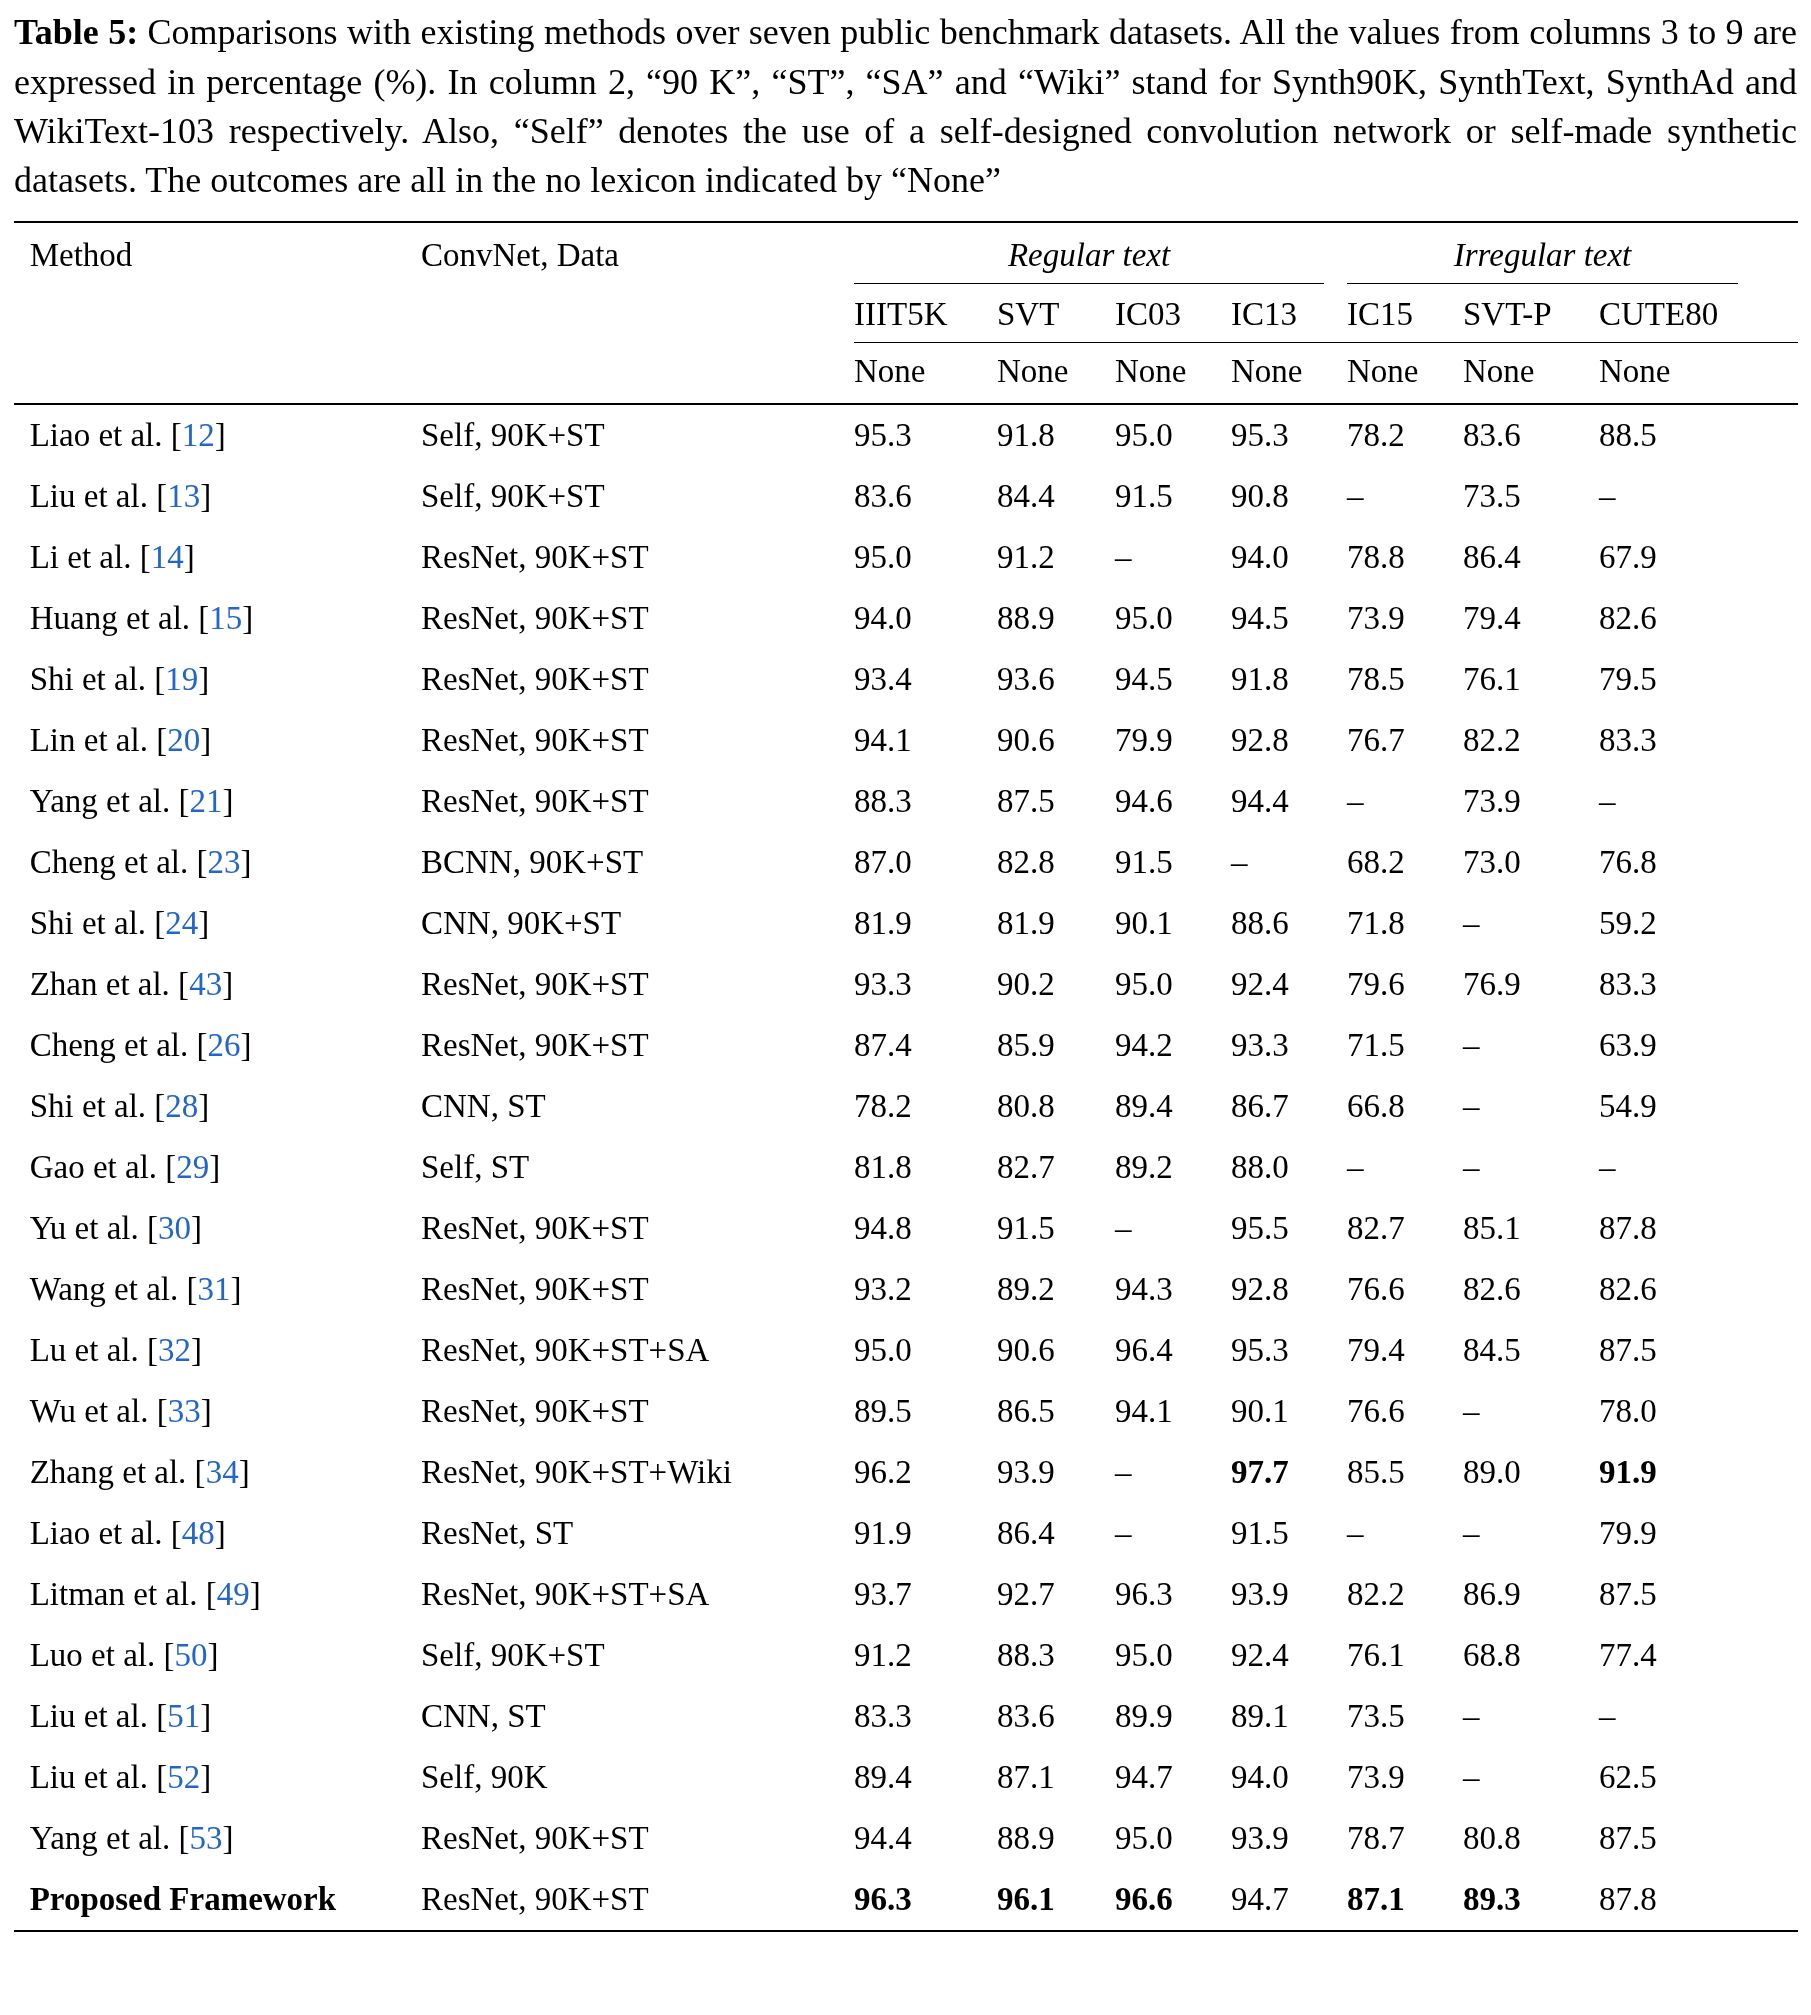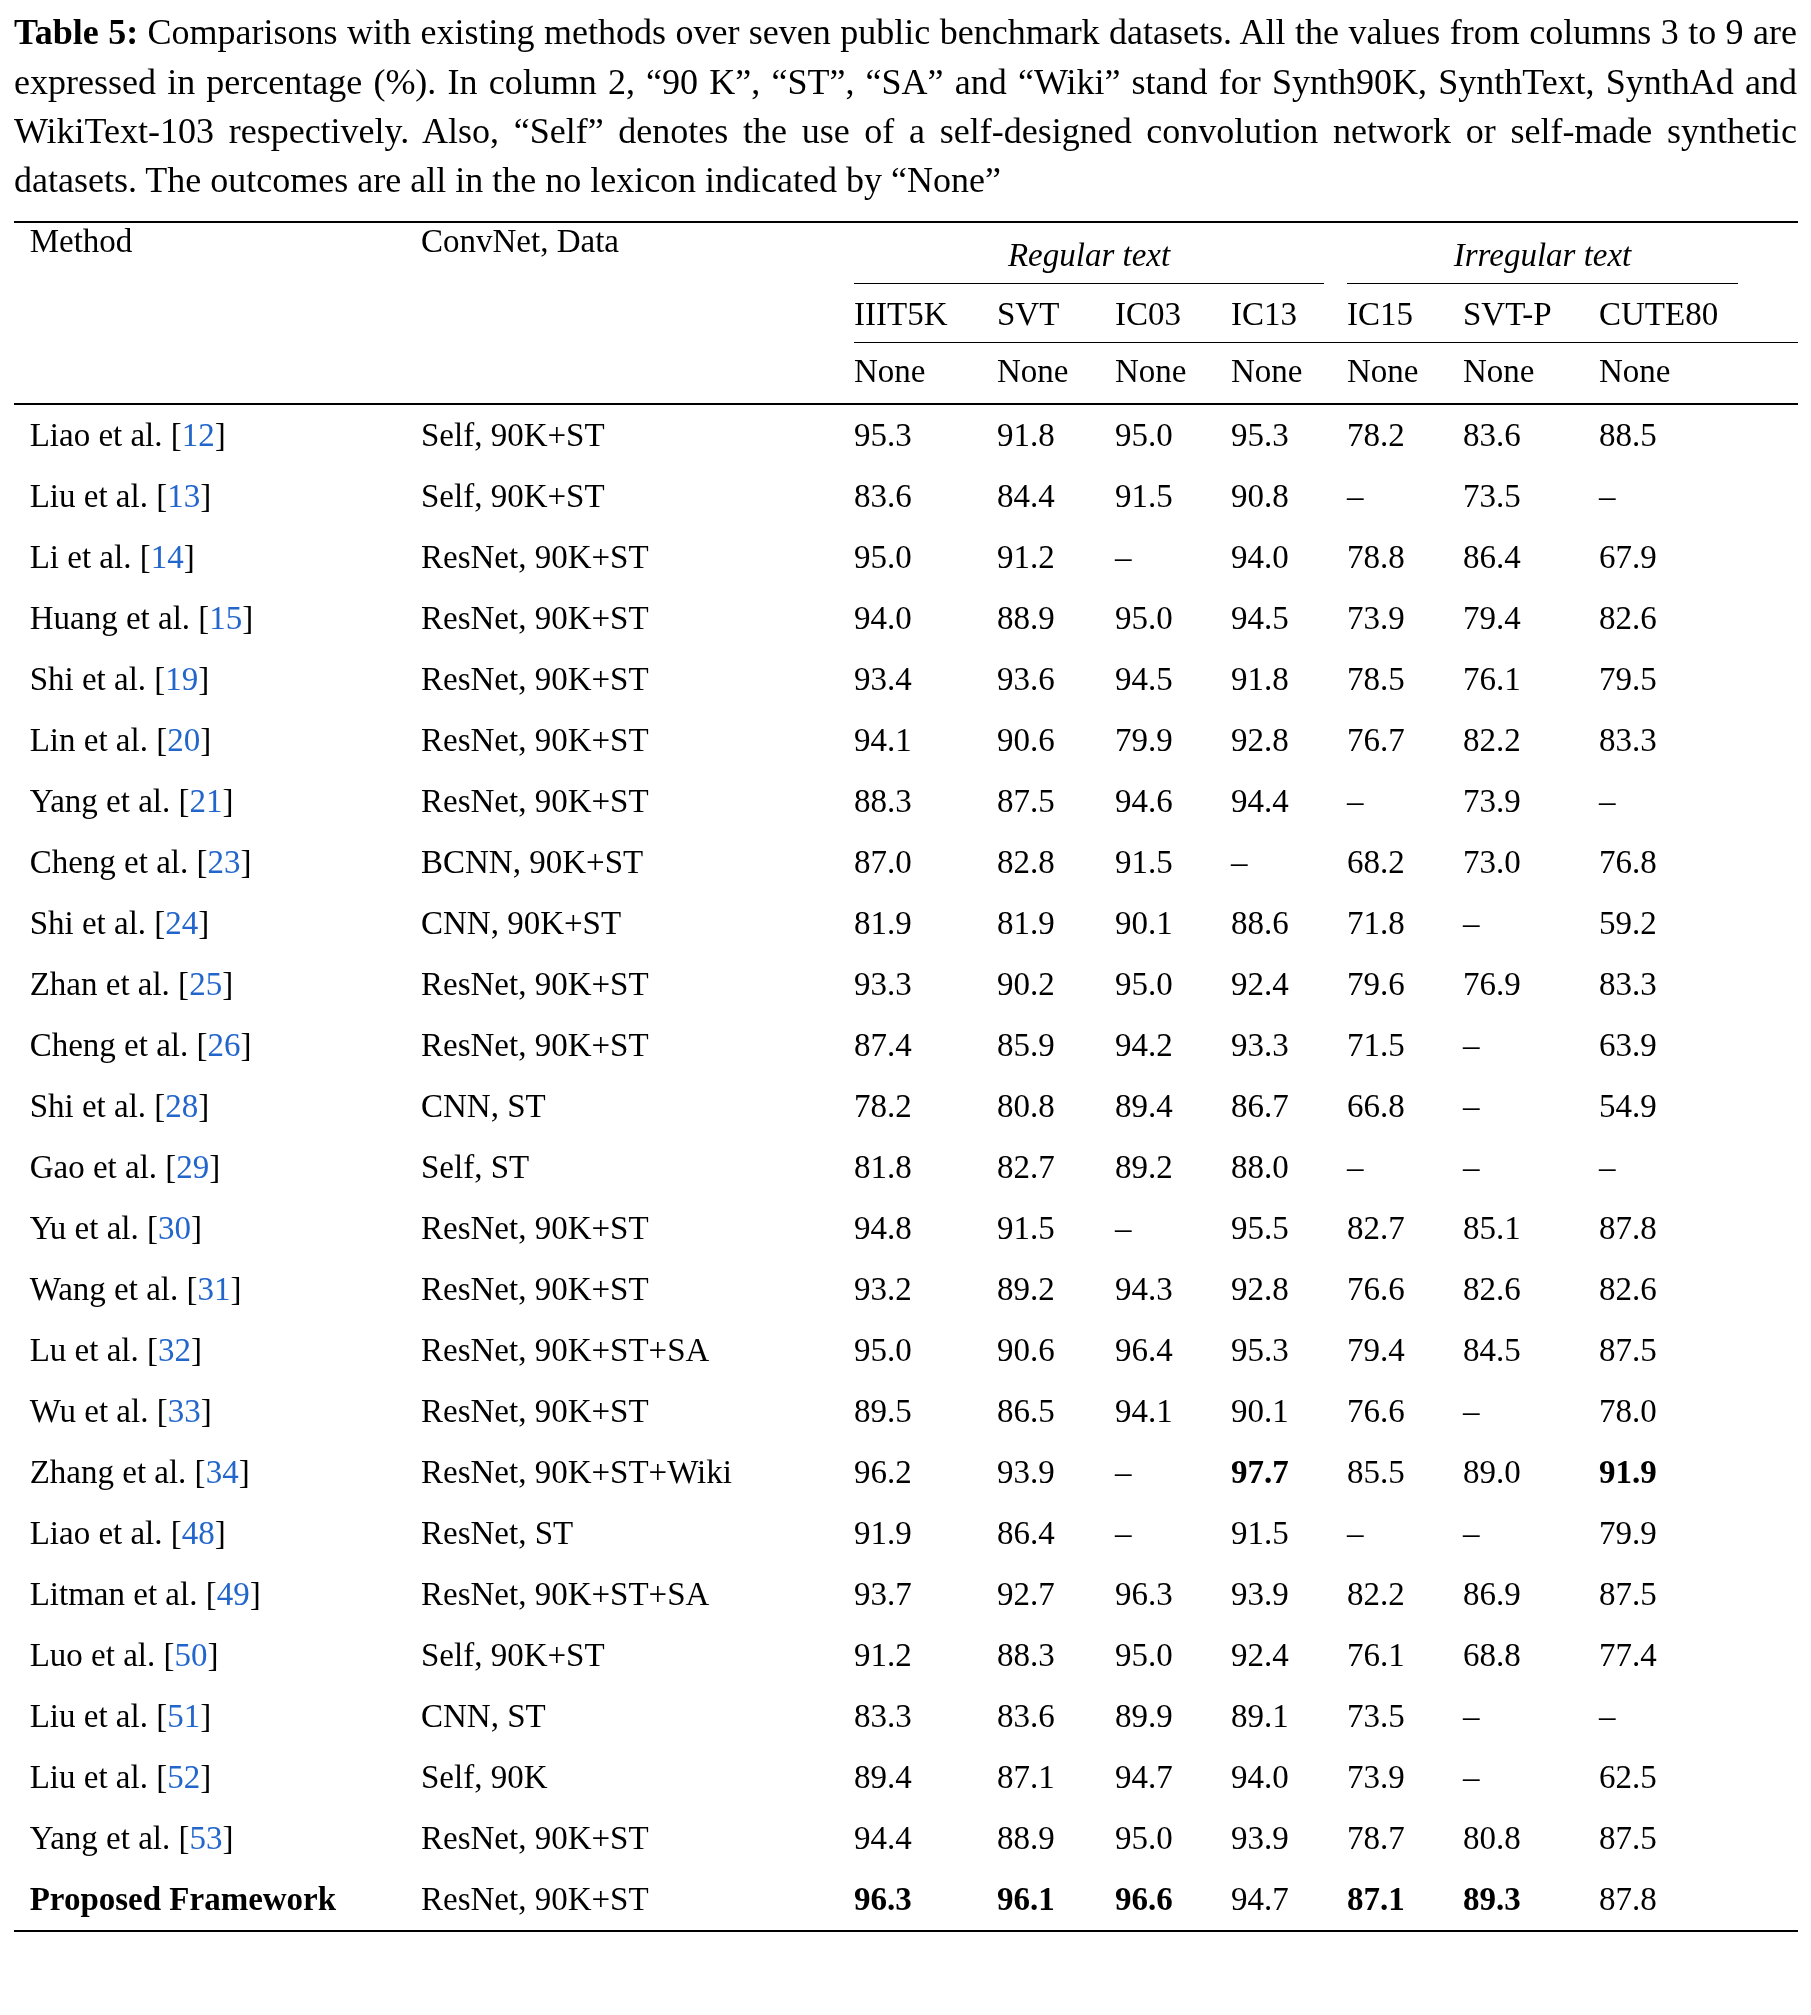--- a/index.html
+++ b/index.html
@@ -36,21 +36,21 @@
   th, td {
     text-align: left;
     font-weight: normal;
     padding: 0;
     white-space: nowrap;
     overflow: visible;
   }
   thead th { vertical-align: top; }
 
   th.span-col {
-    padding-top: 0;
+    padding-top: 14px;
     border-bottom: 2.3px solid #000;
   }
   td.method, th.method-head { padding-left: 15.7px; }
 
   th.group { padding-top: 14px; }
   .cmid {
     text-align: center;
     border-bottom: 1.9px solid #000;
     padding-bottom: 8.3px;
     margin-right: 23px;
@@ -216,21 +216,21 @@
           <td>CNN, 90K+ST</td>
           <td>81.9</td>
           <td>81.9</td>
           <td>90.1</td>
           <td>88.6</td>
           <td>71.8</td>
           <td>–</td>
           <td>59.2</td>
         </tr>
         <tr>
-          <td class="method">Zhan et al. [<span class="cite">25</span>]</td>
+          <td class="method">Zhan et al. [<span class="cite">43</span>]</td>
           <td>ResNet, 90K+ST</td>
           <td>93.3</td>
           <td>90.2</td>
           <td>95.0</td>
           <td>92.4</td>
           <td>79.6</td>
           <td>76.9</td>
           <td>83.3</td>
         </tr>
         <tr>

